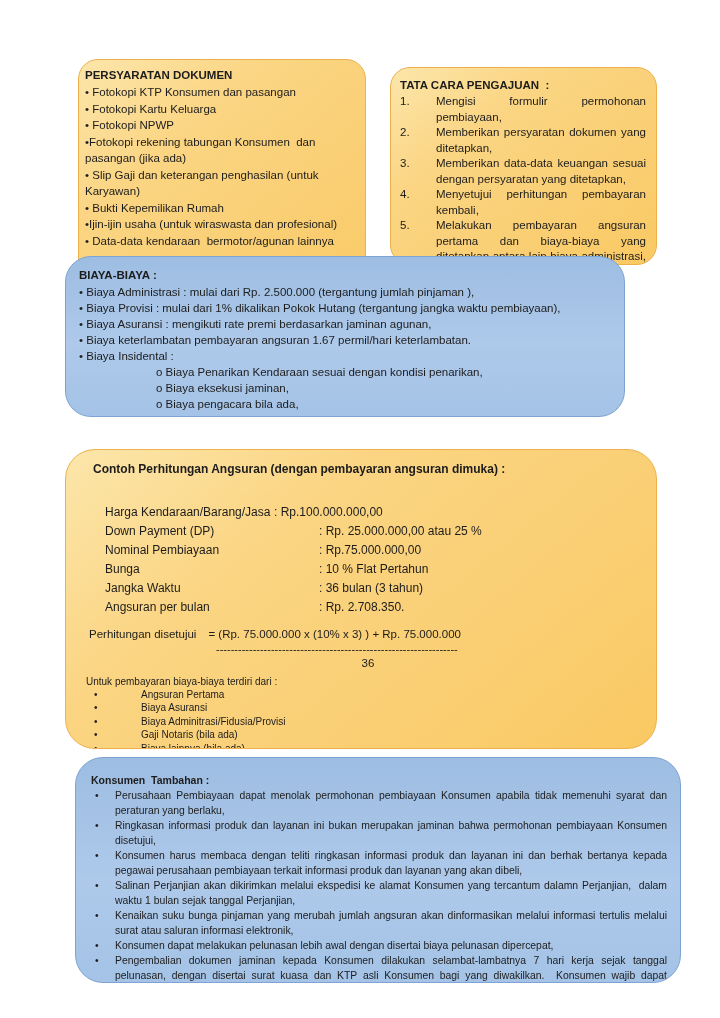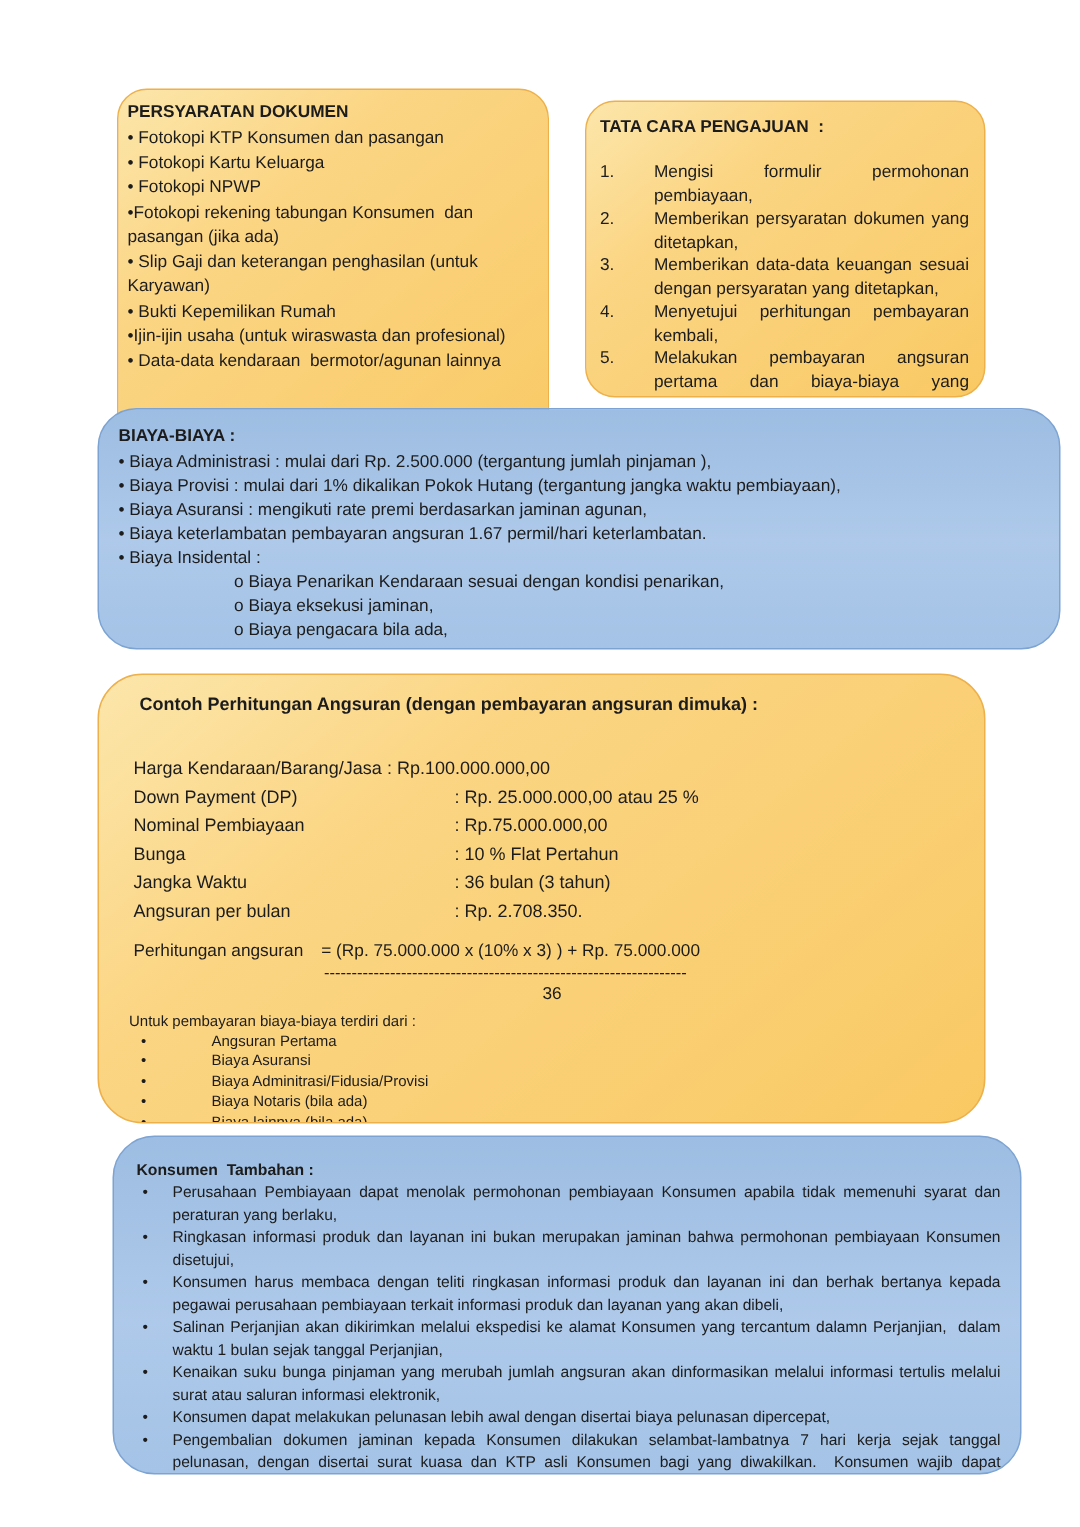--- a/index.html
+++ b/index.html
@@ -23,33 +23,33 @@
   .box.blue {
     background: linear-gradient(180deg, #9dbde2 0%, #aec9ea 55%, #a4c3e6 100%);
     border: 1.5px solid #7ca3d2;
   }
   
   #box-persyaratan { left: 78px; top: 59px; width: 288px; height: 266px; border-radius: 20px; padding: 7px 9px 6px 6px; }
   #box-persyaratan .bx-title { font-weight: bold; font-size: 11.5px; line-height: 17px; }
   #box-persyaratan .li { font-size: 11.5px; line-height: 16.5px; white-space: pre-wrap; }
   
   #box-tatacara { left: 390px; top: 67px; width: 267px; height: 198px; border-radius: 20px; padding: 9px 10px 6px 9px; }
-  #box-tatacara .bx-title { font-weight: bold; font-size: 11.5px; line-height: 16px; white-space: pre-wrap; margin-bottom: 15px; }
+  #box-tatacara .bx-title { font-weight: bold; font-size: 11.5px; line-height: 16px; white-space: pre-wrap; margin-bottom: 1px; }
   #box-tatacara .oli { display: flex; font-size: 11.5px; line-height: 15.5px; }
   #box-tatacara .num { width: 36px; flex-shrink: 0; }
   #box-tatacara .otext { flex: 1; text-align: justify; }
   
-  #box-biaya { left: 65px; top: 272px; width: 642px; height: 161px; border-radius: 26px; padding: 10px 16px 8px 13px; }
+  #box-biaya { left: 65px; top: 256px; width: 560px; height: 161px; border-radius: 26px; padding: 10px 16px 8px 13px; }
   #box-biaya .bx-title { font-weight: bold; font-size: 11.5px; line-height: 17px; }
   #box-biaya .li { font-size: 11.5px; line-height: 16px; }
   #box-biaya .subli { font-size: 11.5px; line-height: 16px; margin-left: 77px; }
   
   #box-contoh { left: 65px; top: 449px; width: 592px; height: 300px; border-radius: 30px; padding: 11px 20px 0 23px; }
   #box-contoh .bx-title { font-weight: bold; font-size: 12px; line-height: 16px; margin-left: 4px; margin-bottom: 26px; }
-  .calc-rows { margin-left: 0; }
+  .calc-rows { margin-left: 16px; }
   .calc-row { display: flex; font-size: 12px; line-height: 19px; }
   .calc-label { width: 214px; flex-shrink: 0; }
   .calc-row.first .calc-label { width: 169px; }
   .calc-value { flex: 1; }
   .formula-row { display: flex; font-size: 11.5px; line-height: 16px; margin-top: 9px; margin-left: 0px; }
   .formula-label { margin-right: 12px; }
   .divider-line { margin-left: 127px; width: 242px; font-size: 11px; line-height: 13px; white-space: nowrap; overflow: hidden; margin-top: 1px; }
   .denominator { margin-left: 127px; width: 242px; text-align: center; padding-left: 62px; font-size: 11.5px; line-height: 15px; }
   .breakdown-title { font-size: 10px; line-height: 13px; margin-top: 4px; margin-left: -3px; }
   .breakdown-list .bli { position: relative; padding-left: 52px; font-size: 10px; line-height: 13.4px; }
@@ -135,31 +135,31 @@
       <div class="calc-row">
         <span class="calc-label">Jangka Waktu</span>
         <span class="calc-value">: 36 bulan (3 tahun)</span>
       </div>
       <div class="calc-row">
         <span class="calc-label">Angsuran per bulan</span>
         <span class="calc-value">: Rp. 2.708.350.</span>
       </div>
     </div>
     <div class="formula-row">
-      <span class="formula-label">Perhitungan angsuran</span>
+      <span class="formula-label">Perhitungan disetujui</span>
       <span class="formula-expr">= (Rp. 75.000.000 x (10% x 3) ) + Rp. 75.000.000</span>
     </div>
     <div class="divider-line">------------------------------------------------------------------</div>
     <div class="denominator">36</div>
     <div class="breakdown-title">Untuk pembayaran biaya-biaya terdiri dari :</div>
     <div class="breakdown-list">
       <div class="bli">Angsuran Pertama</div>
       <div class="bli">Biaya Asuransi</div>
       <div class="bli">Biaya Adminitrasi/Fidusia/Provisi</div>
-      <div class="bli">Biaya Notaris (bila ada)</div>
+      <div class="bli">Gaji Notaris (bila ada)</div>
       <div class="bli">Biaya lainnya (bila ada)</div>
     </div>
   </div>
 
   <div class="box blue" id="box-informasi">
     <div class="bx-title">Konsumen  Tambahan :</div>
     <div class="ili">Perusahaan Pembiayaan dapat menolak permohonan pembiayaan Konsumen apabila tidak memenuhi syarat dan peraturan yang berlaku,</div>
     <div class="ili">Ringkasan informasi produk dan layanan ini bukan merupakan jaminan bahwa permohonan pembiayaan Konsumen disetujui,</div>
     <div class="ili">Konsumen harus membaca dengan teliti ringkasan informasi produk dan layanan ini dan berhak bertanya kepada pegawai perusahaan pembiayaan terkait informasi produk dan layanan yang akan dibeli,</div>
     <div class="ili">Salinan Perjanjian akan dikirimkan melalui ekspedisi ke alamat Konsumen yang tercantum dalamn Perjanjian,  dalam waktu 1 bulan sejak tanggal Perjanjian,</div>

